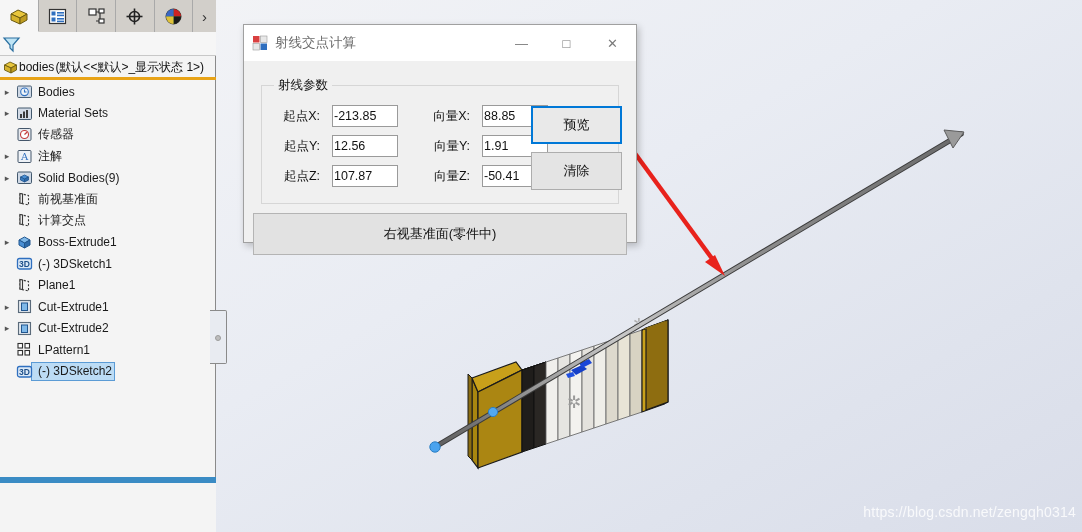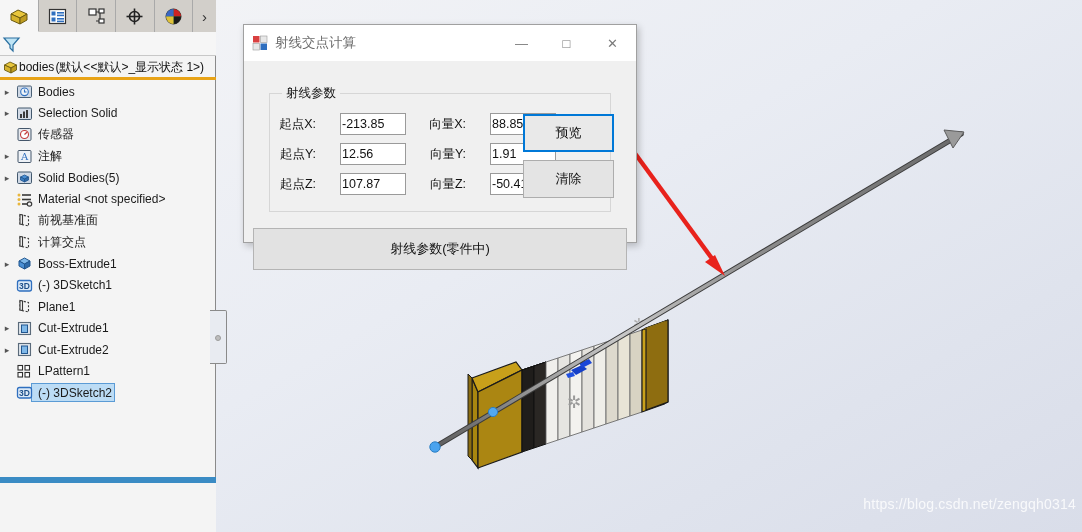--- a/index.html
+++ b/index.html
@@ -90,21 +90,21 @@
     border-radius: 50%; background: #bdbdbd; border: 1px solid #9c9c9c;
   }
 
   
   #viewport {
     position: absolute; left: 216px; top: 0; width: 866px; height: 532px;
     background: linear-gradient(150deg, #f2f3f6 0%, #e9ecf3 40%, #dfe3ed 75%, #d9dde9 100%);
     overflow: hidden;
   }
   #watermark {
-    position: absolute; right: 6px; bottom: 20px;
+    position: absolute; right: 6px; bottom: 12px;
     font-size: 14px; color: #ffffff; opacity: .82;
     letter-spacing: .2px;
   }
 
   
   #dlg {
     position: absolute; left: 243px; top: 24px; width: 394px; height: 219px;
     background: #f0f0f0;
     border: 1px solid #a0a0a0;
     box-shadow: 2px 3px 7px rgba(0,0,0,.22);
@@ -116,31 +116,31 @@
   #dlg-title .t {
     font-size: 13.5px; color: #6d6d6d; margin-left: 7px;
   }
   #dlg-wbtns { margin-left: auto; display: flex; height: 36px; }
   .wbtn { width: 45px; height: 36px; display:flex; align-items:center;
           justify-content:center; color:#7a7a7a; font-size: 13px; }
   .wbtn.close { width: 47px; }
 
   #dlg-body { padding: 8px 9px 9px 9px; }
   fieldset.grp {
-    border: 1px solid #d6d6d6; margin: 16px; padding: 10px 8px 9px 8px;
+    border: 1px solid #d6d6d6; margin: 8px; padding: 10px 8px 9px 8px;
     position: relative;
   }
   fieldset.grp legend {
     font-size: 12.5px; color: #111; padding: 0 4px; margin-left: 4px;
   }
   .prow { display: flex; align-items: center; height: 24px; margin-bottom: 6px; }
   .prow:last-child { margin-bottom: 0; }
   .plab {
     font-size: 12.5px; color: #111; width: 62px; text-align: right;
-    padding-right: 24px;
+    padding-right: 12px;
   }
   .pinput {
     width: 66px; height: 22px; background: #fff; border: 1px solid #9a9a9a;
     font-size: 12.5px; color: #111; padding: 1px 1px; line-height: 18px;
   }
   .pgap { width: 22px; }
   .side {
     position: absolute; right: 8px; top: 12px; width: 79px;
   }
   .dbtn {
@@ -320,21 +320,21 @@
         <div class="trow">
           <span class="twist">▸</span>
           <span class="ticon">
             <svg width="17" height="17" viewBox="0 0 17 17">
               <rect x="1.5" y="3" width="14" height="11.5" rx="1.2" fill="#d3dbe6" stroke="#42586d" stroke-width="1"></rect>
               <rect x="4" y="9" width="2" height="4" fill="#3a3a3a"></rect>
               <rect x="7" y="6.5" width="2" height="6.5" fill="#3a3a3a"></rect>
               <rect x="10" y="5" width="2" height="8" fill="#3a3a3a"></rect>
             </svg>
           </span>
-          <span class="tlabel">Selection Solid</span>
+          <span class="tlabel">Material Sets</span>
         </div>
         <div class="trow">
           <span class="twist"></span>
           <span class="ticon">
             <svg width="17" height="17" viewBox="0 0 17 17">
               <rect x="2" y="2.5" width="13" height="12" rx="1.2" fill="#e5e9ee" stroke="#44566a" stroke-width="1"></rect>
               <circle cx="8.5" cy="8.5" r="4" fill="#fff" stroke="#c23b3b" stroke-width="1.1"></circle>
               <line x1="8.5" y1="8.5" x2="11.2" y2="6" stroke="#c23b3b" stroke-width="1.2"></line>
             </svg>
           </span>
@@ -353,36 +353,21 @@
         <div class="trow">
           <span class="twist">▸</span>
           <span class="ticon">
             <svg width="17" height="17" viewBox="0 0 17 17">
               <rect x="1.5" y="3" width="14" height="11.5" rx="1.2" fill="#cfd9e6" stroke="#42586d" stroke-width="1"></rect>
               <polygon points="4.5,8 8.5,6 12.5,8 8.5,10" fill="#4a8fd4" stroke="#21568f" stroke-width=".8"></polygon>
               <polygon points="4.5,8 8.5,10 8.5,13 4.5,11" fill="#3a7cc0" stroke="#21568f" stroke-width=".8"></polygon>
               <polygon points="8.5,10 12.5,8 12.5,11 8.5,13" fill="#2f6aa8" stroke="#21568f" stroke-width=".8"></polygon>
             </svg>
           </span>
-          <span class="tlabel">Solid Bodies(5)</span>
-        </div>
-        <div class="trow">
-          <span class="twist"></span>
-          <span class="ticon">
-            <svg width="17" height="17" viewBox="0 0 17 17">
-              <circle cx="3" cy="4" r="1.5" fill="#e8b63c"></circle>
-              <circle cx="3" cy="8.5" r="1.5" fill="#e8b63c"></circle>
-              <circle cx="3" cy="13" r="1.5" fill="#e8b63c"></circle>
-              <rect x="6" y="3.2" width="9" height="1.6" fill="#3a3a3a"></rect>
-              <rect x="6" y="7.7" width="9" height="1.6" fill="#3a3a3a"></rect>
-              <rect x="6" y="12.2" width="6" height="1.6" fill="#3a3a3a"></rect>
-              <circle cx="13.5" cy="13" r="2.2" fill="none" stroke="#3a3a3a" stroke-width="1.2"></circle>
-            </svg>
-          </span>
-          <span class="tlabel">Material &lt;not specified&gt;</span>
+          <span class="tlabel">Solid Bodies(9)</span>
         </div>
         <div class="trow">
           <span class="twist"></span>
           <span class="ticon">
             <svg width="17" height="17" viewBox="0 0 17 17">
               <path d="M4 2.5 L12.5 4.5 L12.5 14 L4 12 Z" fill="none" stroke="#3a3a3a" stroke-width="1.1" stroke-dasharray="2.2 1.6"></path>
               <path d="M4 2.5 L6.5 3 L6.5 12.5 L4 12 Z" fill="#f4f4f4" stroke="#3a3a3a" stroke-width="1.1"></path>
             </svg>
           </span>
           <span class="tlabel">前视基准面</span>
@@ -523,17 +508,17 @@
           <span class="plab">向量Z:</span>
           <input class="pinput" value="-50.41" style="">
         </div>
 
         <div class="side">
           <div class="dbtn primary">预览</div>
           <div class="dbtn">清除</div>
         </div>
       </fieldset>
 
-      <div id="bigbtn">射线参数(零件中)</div>
+      <div id="bigbtn">右视基准面(零件中)</div>
     </div>
   </div>
 
 </div>
 
 </body></html>

